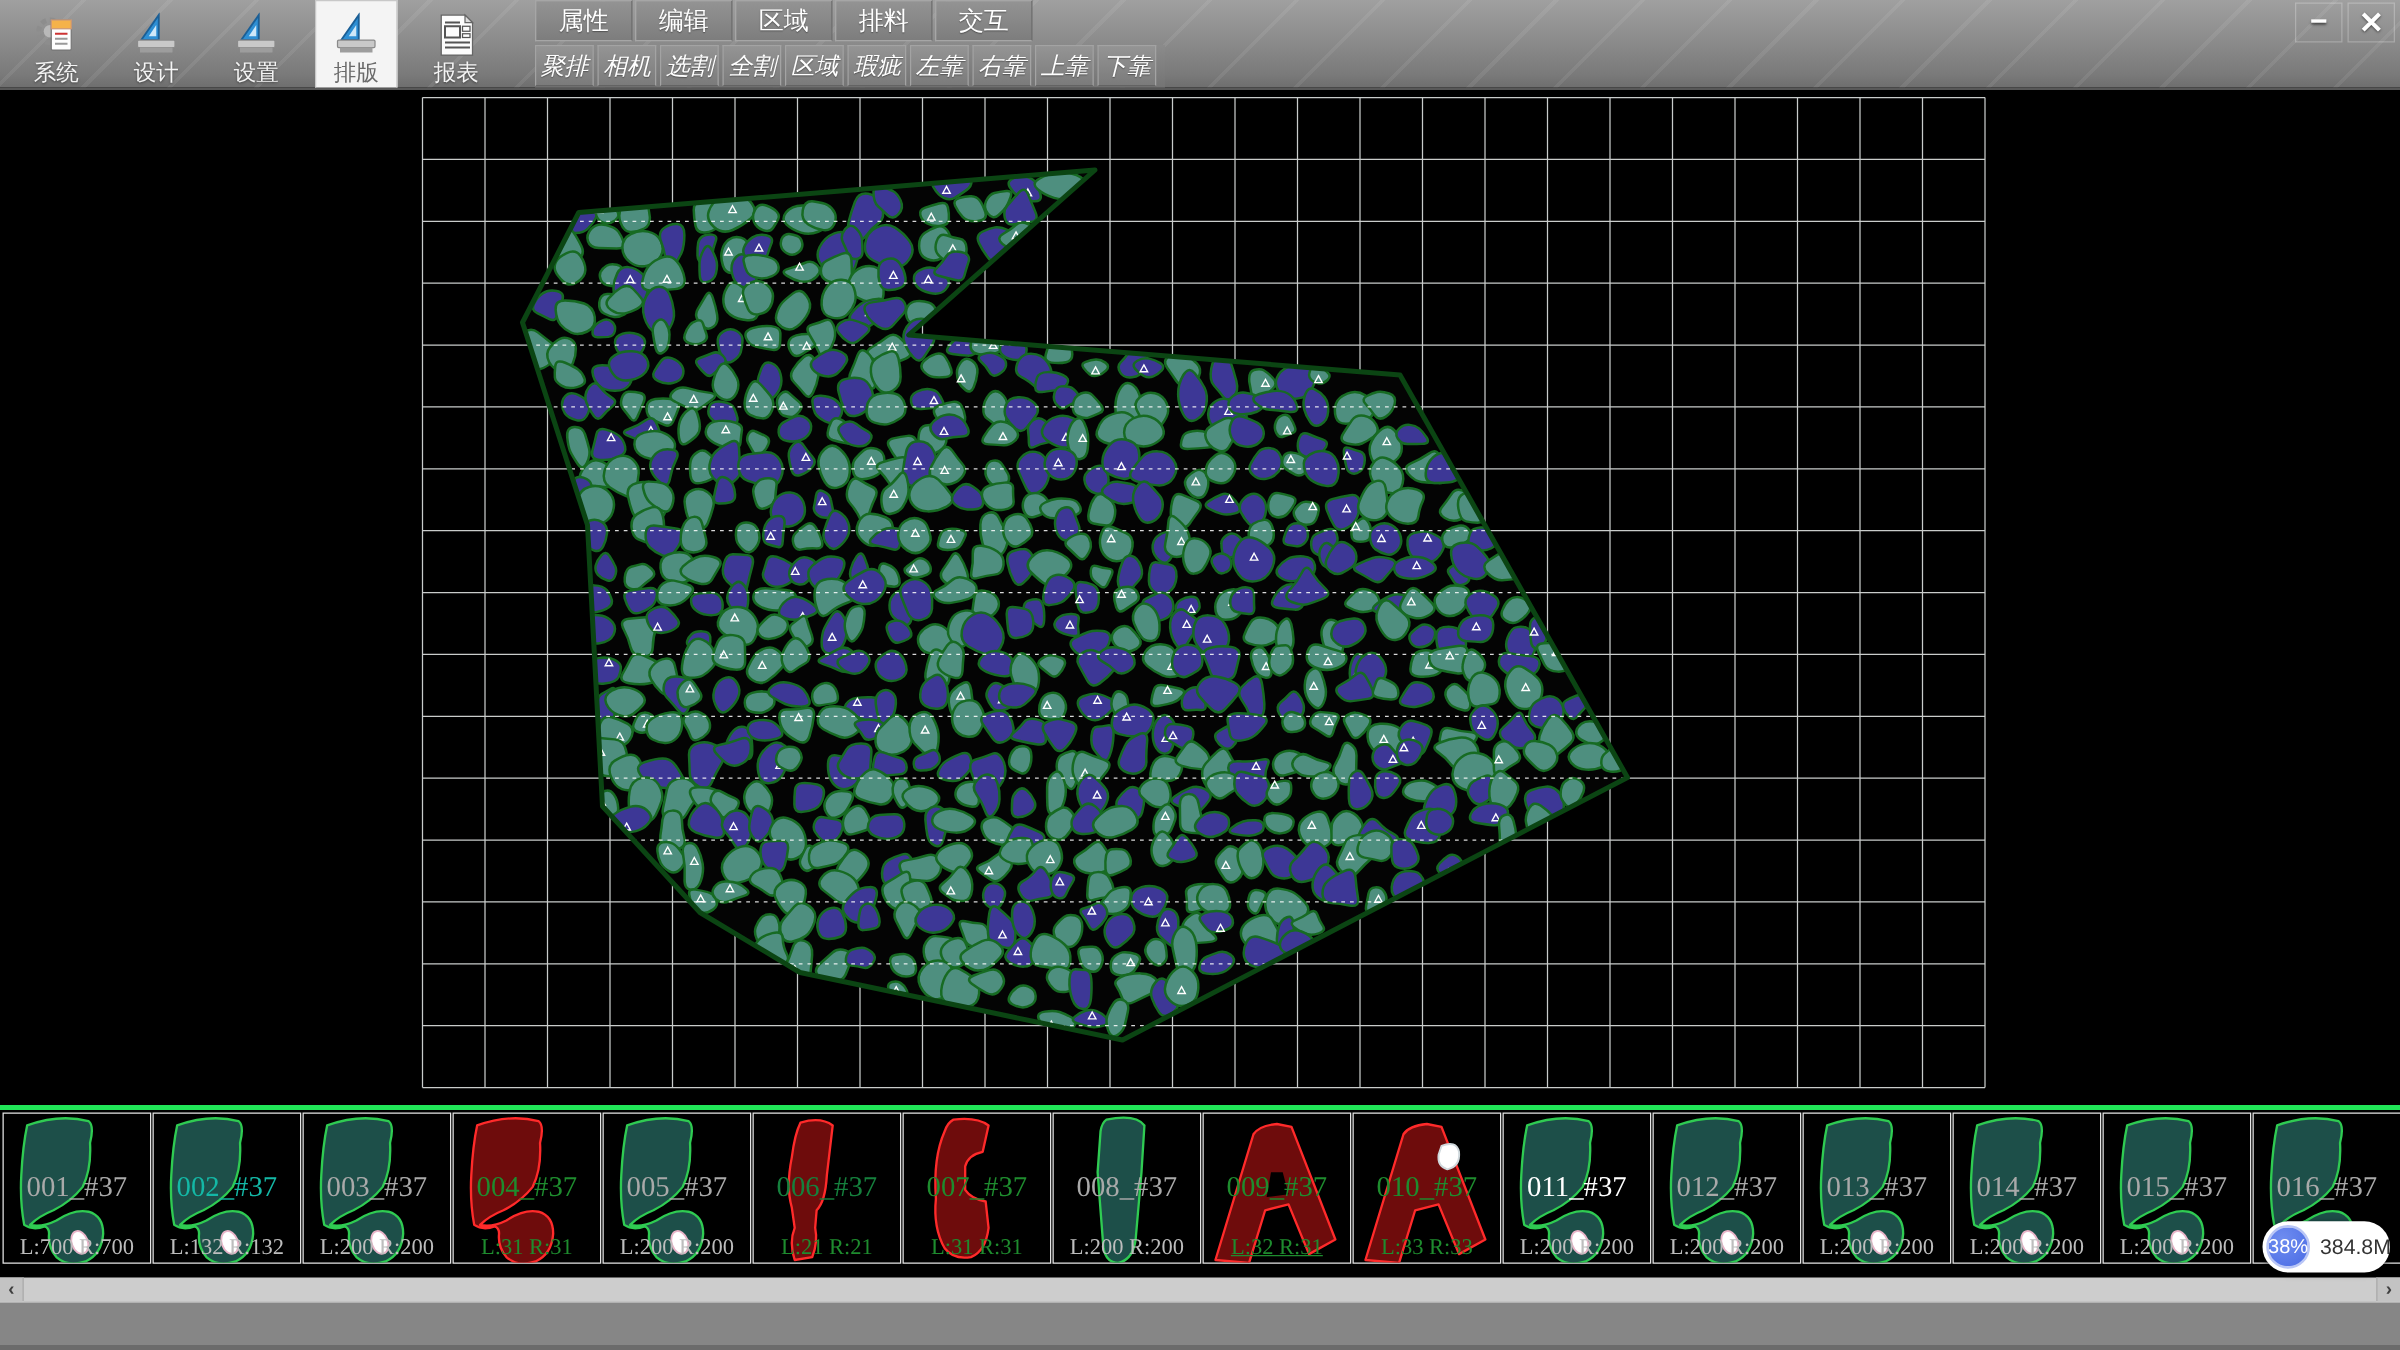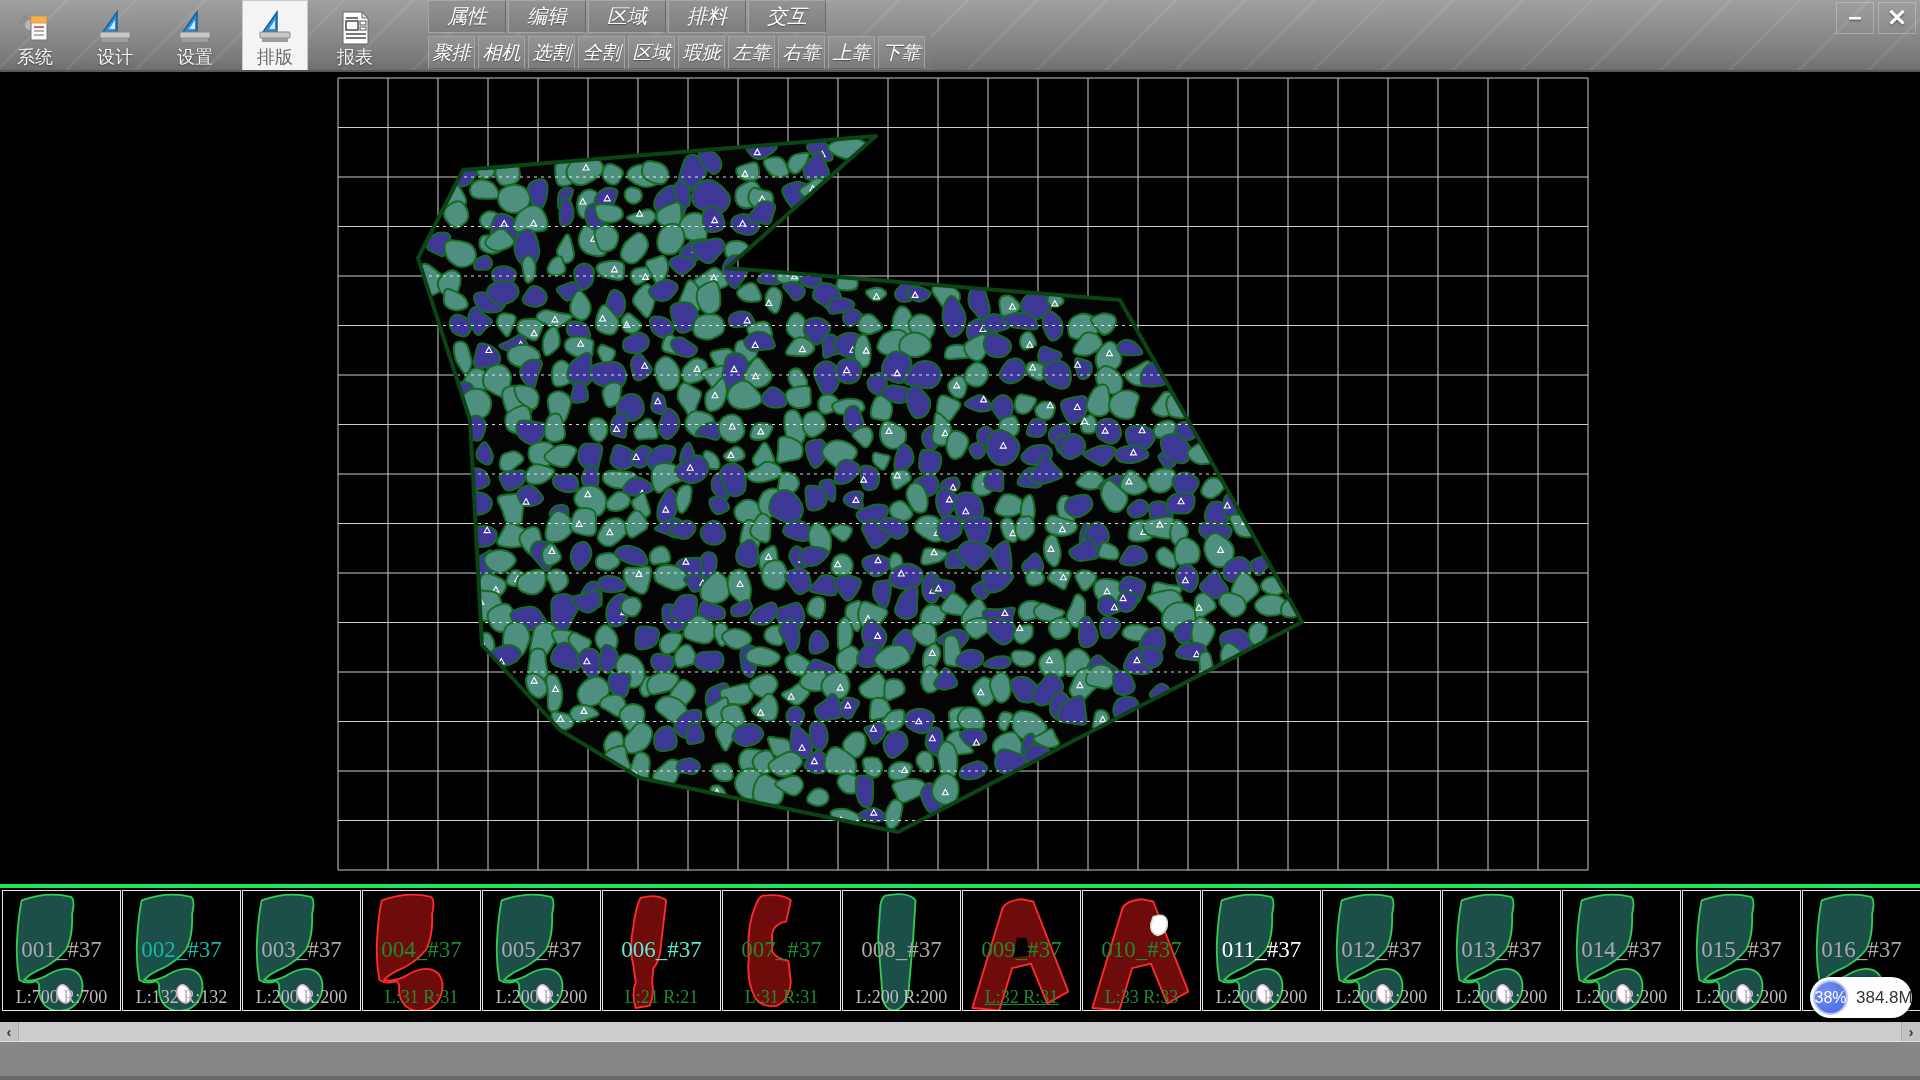--- a/index.html
+++ b/index.html
@@ -5,32 +5,32 @@
   html,body{margin:0;padding:0;background:#000;}
   body{width:1920px;height:1080px;position:relative;overflow:hidden;
        font-family:"Liberation Sans",sans-serif;-webkit-font-smoothing:antialiased;}
   
   .titlebar{position:absolute;left:0;top:0;width:1920px;height:72px;
     background:linear-gradient(#a0a0a0,#7a7a7a 85%,#6e6e6e);
     border-bottom:2px solid #585858;box-sizing:border-box;}
   .titlebar .streaks{position:absolute;inset:0;
     background:repeating-linear-gradient(135deg,transparent 0 46px,rgba(255,255,255,.07) 46px 49px);
     pointer-events:none;}
-  .bigbtns{position:absolute;left:2px;top:0;height:70px;display:flex;font-family:Liberation Mono, monospace;}
+  .bigbtns{position:absolute;left:12px;top:0;height:70px;display:flex;}
   .bigbtn{width:66px;height:70px;margin-right:14px;display:flex;flex-direction:column;
     align-items:center;justify-content:flex-end;padding-bottom:2px;box-sizing:border-box;cursor:default;}
   .bigbtn .ic{width:36px;height:36px;flex:0 0 auto;margin-bottom:2px;}
   .bigbtn .lbl{font-size:18px;color:#f4f4f4;text-shadow:0 1px 2px rgba(0,0,0,.45);line-height:20px;}
   .bigbtn.active{background:#f4f4f4;border:1px solid #c8c8c8;border-bottom:none;}
   .bigbtn.active .lbl{color:#6a6a6a;text-shadow:none;}
   .menurow{position:absolute;left:428px;top:0;height:34px;display:flex;}
   .menubtn{min-width:78px;height:33px;display:flex;align-items:center;justify-content:center;
     font-size:20px;color:#fff;text-shadow:0 1px 1px rgba(0,0,0,.4);
     background:linear-gradient(#939393,#7d7d7d);border:1px solid #a6a6a6;border-right-color:#6a6a6a;
-    box-sizing:border-box;margin-right:2px;font-style:italic;}
+    box-sizing:border-box;margin-right:2px;}
   .toolrow{position:absolute;left:428px;top:36px;height:34px;display:flex;
     background:linear-gradient(#8b8b8b,#747474);padding-right:4px;font-style:italic;}
   .toolbtn{width:47px;height:33px;display:flex;align-items:center;justify-content:center;
     font-size:19px;color:#fff;text-shadow:0 1px 1px rgba(0,0,0,.4);
     background:linear-gradient(#949494,#7b7b7b);border:1px solid #a3a3a3;border-bottom-color:#636363;
     box-sizing:border-box;margin-right:3px;}
   .wincontrols{position:absolute;right:4px;top:2px;display:flex;}
   .winbtn{width:38px;height:32px;display:flex;align-items:center;justify-content:center;
     color:#fff;font-size:24px;font-weight:bold;text-shadow:0 1px 2px rgba(0,0,0,.55);
     border:1px solid rgba(255,255,255,.25);margin-left:4px;box-sizing:border-box;}
@@ -1019,21 +1019,21 @@
           <path d="M16,8 Q38,0 58,5 Q62,8 59,20 Q60,38 54,50 Q46,60 34,66 Q24,70 18,76 Q26,78 36,73 Q48,65 58,67 Q68,70 68,82 Q67,96 56,101 Q44,105 36,98 Q30,91 31,82 Q31,78 28,77 Q20,80 14,76 Q11,60 12,42 Q13,22 16,8 Z" fill="#1D4F49" stroke="#2FCB52" stroke-width="1.6" stroke-linejoin="round"></path>
           <ellipse cx="52" cy="88" rx="5.5" ry="8" transform="rotate(-20 52 88)" fill="#FFFFFF" stroke="#E8B4C8" stroke-width="1.3"></ellipse>
         </svg>
         <div class="nm" style="color: rgb(169, 169, 169);">005_#37</div>
         <div class="lr" style="color: rgb(189, 189, 189);">L:200 R:200</div>
       </div>
       <div class="cell">
         <svg viewBox="0 0 100 112" preserveAspectRatio="xMidYMid meet">
           <path d="M32,6 Q46,2 54,8 L50,42 Q49,60 43,66 L42,78 Q44,88 40,98 L28,100 Q24,88 28,78 L26,64 Q22,50 26,30 Q28,14 32,6 Z" fill="#6E0C0C" stroke="#FF2A2A" stroke-width="1.6" stroke-linejoin="round"></path>
         </svg>
-        <div class="nm" style="color: #5eead4;">006_#37</div>
+        <div class="nm" style="color: #15803d;">006_#37</div>
         <div class="lr" style="color: rgb(30, 140, 46);">L:21 R:21</div>
       </div>
       <div class="cell">
         <svg viewBox="0 0 100 112" preserveAspectRatio="xMidYMid meet">
           <path d="M34,4 Q50,2 58,8 L54,26 Q44,28 42,36 L42,52 Q46,58 56,60 L58,78 Q56,94 46,98 Q34,100 28,92 Q20,78 22,58 Q20,30 28,12 Q30,6 34,4 Z" fill="#6E0C0C" stroke="#FF2A2A" stroke-width="1.6" stroke-linejoin="round"></path>
         </svg>
         <div class="nm" style="color: rgb(30, 140, 46);">007_#37</div>
         <div class="lr" style="color: rgb(30, 140, 46);">L:31 R:31</div>
       </div>
       <div class="cell">

